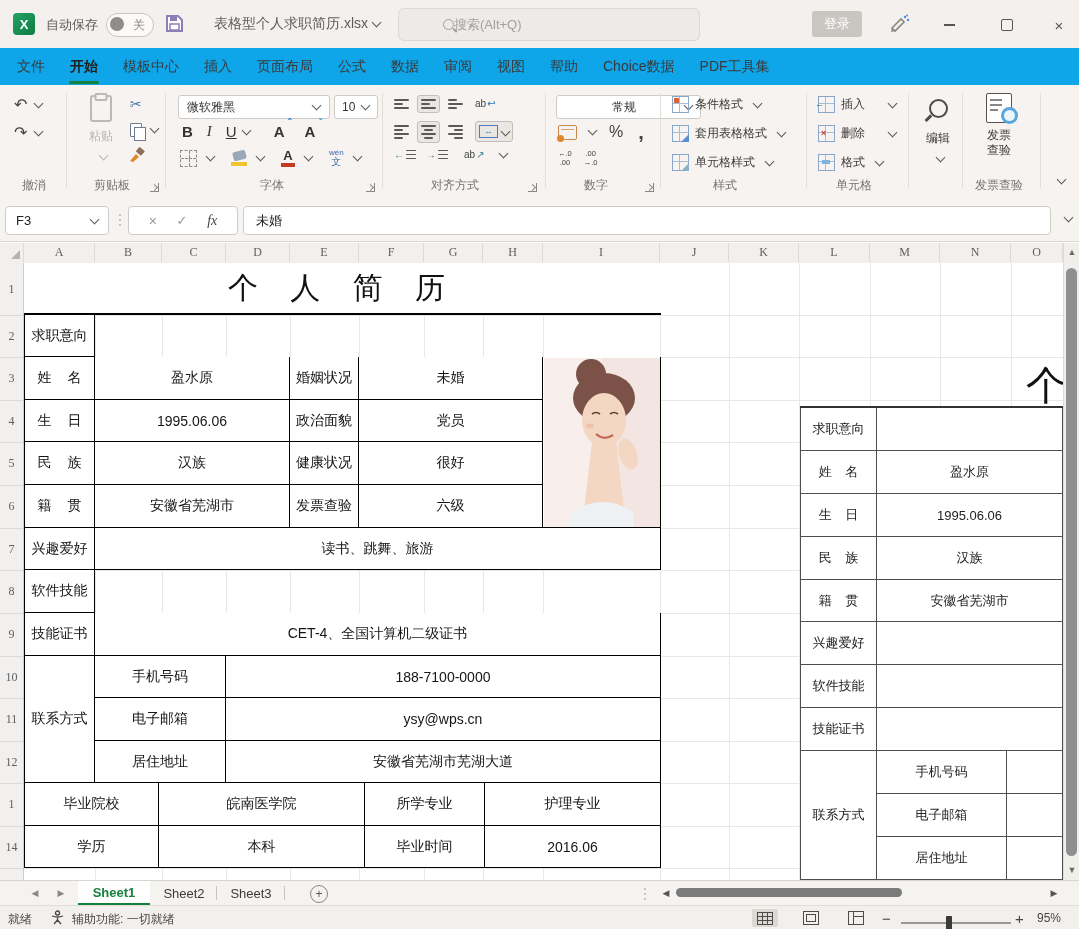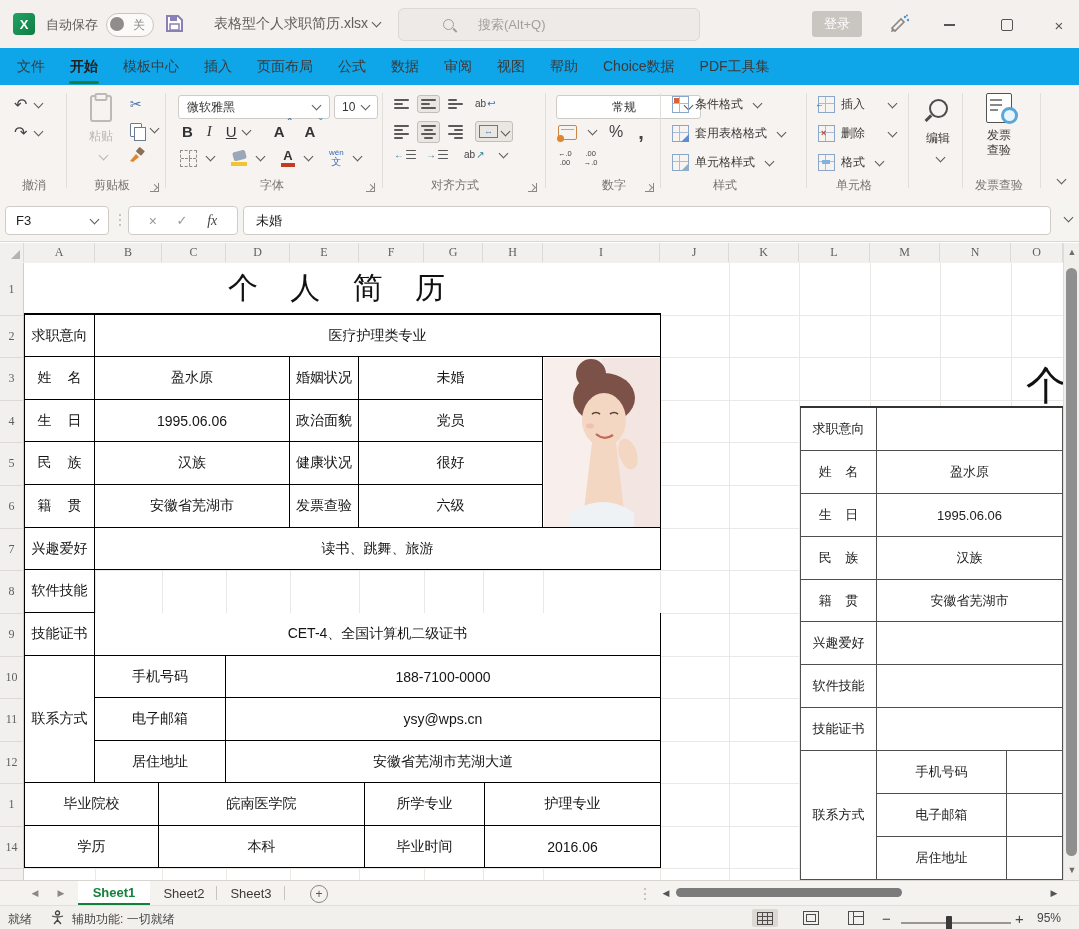--- a/index.html
+++ b/index.html
@@ -12,21 +12,21 @@
 
   
   .titlebar{left:0;top:0;width:1079px;height:48px;background:#f3f0ed;}
   .appicon{left:13px;top:13px;width:22px;height:22px;border-radius:4px;
            background:linear-gradient(135deg,#21a366,#107c41);color:#fff;font-weight:bold;font-size:13px;}
   .tb-text{font-size:13px;color:#605d5a;}
   .toggle{left:106px;top:13px;width:46px;height:22px;border:1px solid #c8c4c0;border-radius:12px;background:#fbfaf9;}
   .knob{position:absolute;left:3px;top:3px;width:14px;height:14px;border-radius:50%;background:#8f8c89;}
   .toggle-lab{position:absolute;right:8px;top:3px;font-size:12px;color:#8f8c89;}
   .searchbox{left:398px;top:8px;width:300px;height:31px;background:#edeae7;border:1px solid #dcd8d4;border-radius:6px;}
-  .searchtxt{font-size:13px;color:#a3a09c;margin-left:24px;}
+  .searchtxt{font-size:13px;color:#a3a09c;margin-left:0;}
   .login{left:812px;top:11px;width:50px;height:26px;background:#c9c6c2;border-radius:3px;color:#fff;font-size:13px;}
   .winbtn{color:#555;font-size:15px;}
   .maxbox{width:10px;height:10px;border:1.5px solid #555;border-radius:2px;}
   .minbar{width:11px;height:2px;background:#555;}
   .chev{display:inline-block;width:6px;height:6px;border-right:1.3px solid #5a5a5a;border-bottom:1.3px solid #5a5a5a;transform:rotate(45deg);margin-left:5px;margin-top:-3px;}
   .mag{width:9px;height:9px;border:1.5px solid #a09d9a;border-radius:50%;position:relative;}
   .mag::after{content:"";position:absolute;width:1.5px;height:5px;background:#a09d9a;right:-2px;bottom:-4px;transform:rotate(-45deg);}
 
   
   .menubar{left:0;top:48px;width:1079px;height:37px;background:#0ea5e9;}
@@ -379,21 +379,21 @@
     <div class="ab fxr" style="left:558px;top:64px;gap:12px;">
       <span class="dec">
           <span>←.0</span>
           <span>.00</span>
         </span>
       <span class="dec">
           <span>.00</span>
           <span>→.0</span>
         </span>
     </div>
-    <div class="glabel" style="left:584px;width:60px;">数字</div>
+    <div class="glabel" style="left:566px;width:60px;">数字</div>
     <div class="launcher" style="left:645px;"></div>
     <div class="gdiv" style="left:660px;"></div>
 
     <div class="ab fxr" style="left:672px;top:11px;gap:6px;">
       <span class="gicon">
           <span class="acc" style="left:1px;top:1px;width:5px;height:5px;background:#d8643a;"></span>
         </span>
       <span class="smalltxt">条件格式</span>
       <span class="chev"></span>
     </div>
@@ -542,21 +542,20 @@
     <div style="top:435px;height:43px;">11</div>
     <div style="top:478px;height:42px;">12</div>
     <div style="top:520px;height:43px;">1</div>
     <div style="top:563px;height:42px;">14</div>
   </div>
 
   <div class="mtitle" style="left:24px;top:263px;width:637px;height:50px;">个 人 简 历</div>
   <div class="thick" style="left:24px;top:313px;width:637px;height:2px;"></div>
 
   <div class="mc bl" style="left:24px;top:315px;width:71px;height:42px;">求职意向</div>
-  <div class="mc" style="left:95px;top:315px;width:566px;height:42px;">医疗护理类专业</div>
 
   <div class="mc bl" style="left:24px;top:357px;width:71px;height:43px;">姓 名</div>
   <div class="mc" style="left:95px;top:357px;width:195px;height:43px;">盈水原</div>
   <div class="mc" style="left:290px;top:357px;width:69px;height:43px;">婚姻状况</div>
   <div class="mc" style="left:359px;top:357px;width:184px;height:43px;">未婚</div>
 
   <div class="mc bl" style="left:24px;top:400px;width:71px;height:42px;">生 日</div>
   <div class="mc" style="left:95px;top:400px;width:195px;height:42px;">1995.06.06</div>
   <div class="mc" style="left:290px;top:400px;width:69px;height:42px;">政治面貌</div>
   <div class="mc" style="left:359px;top:400px;width:184px;height:42px;">党员</div>

